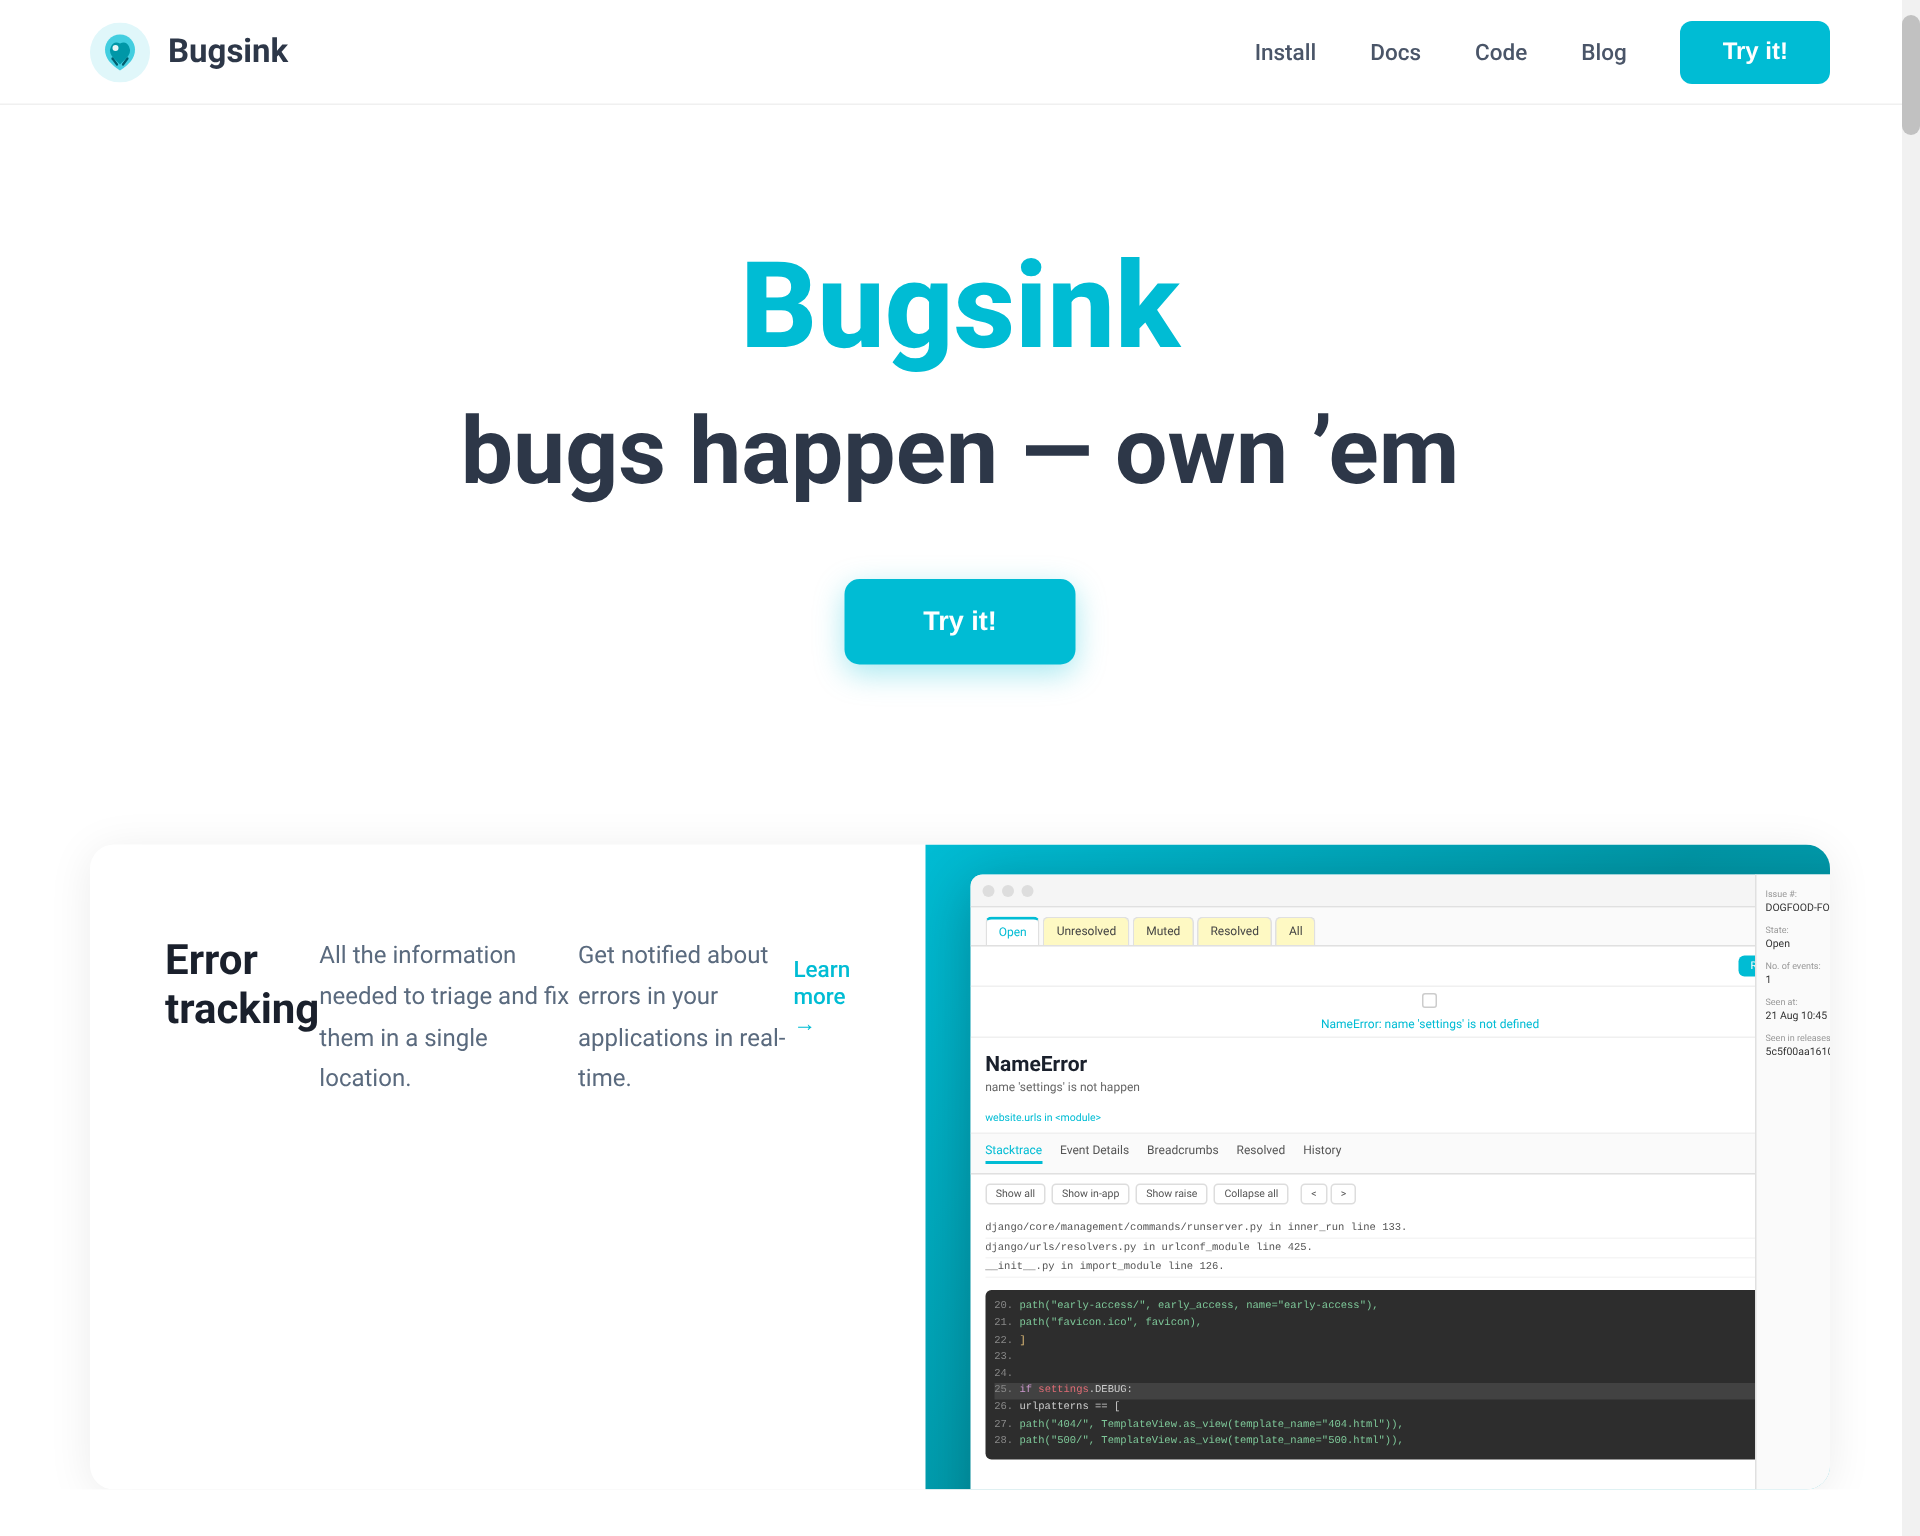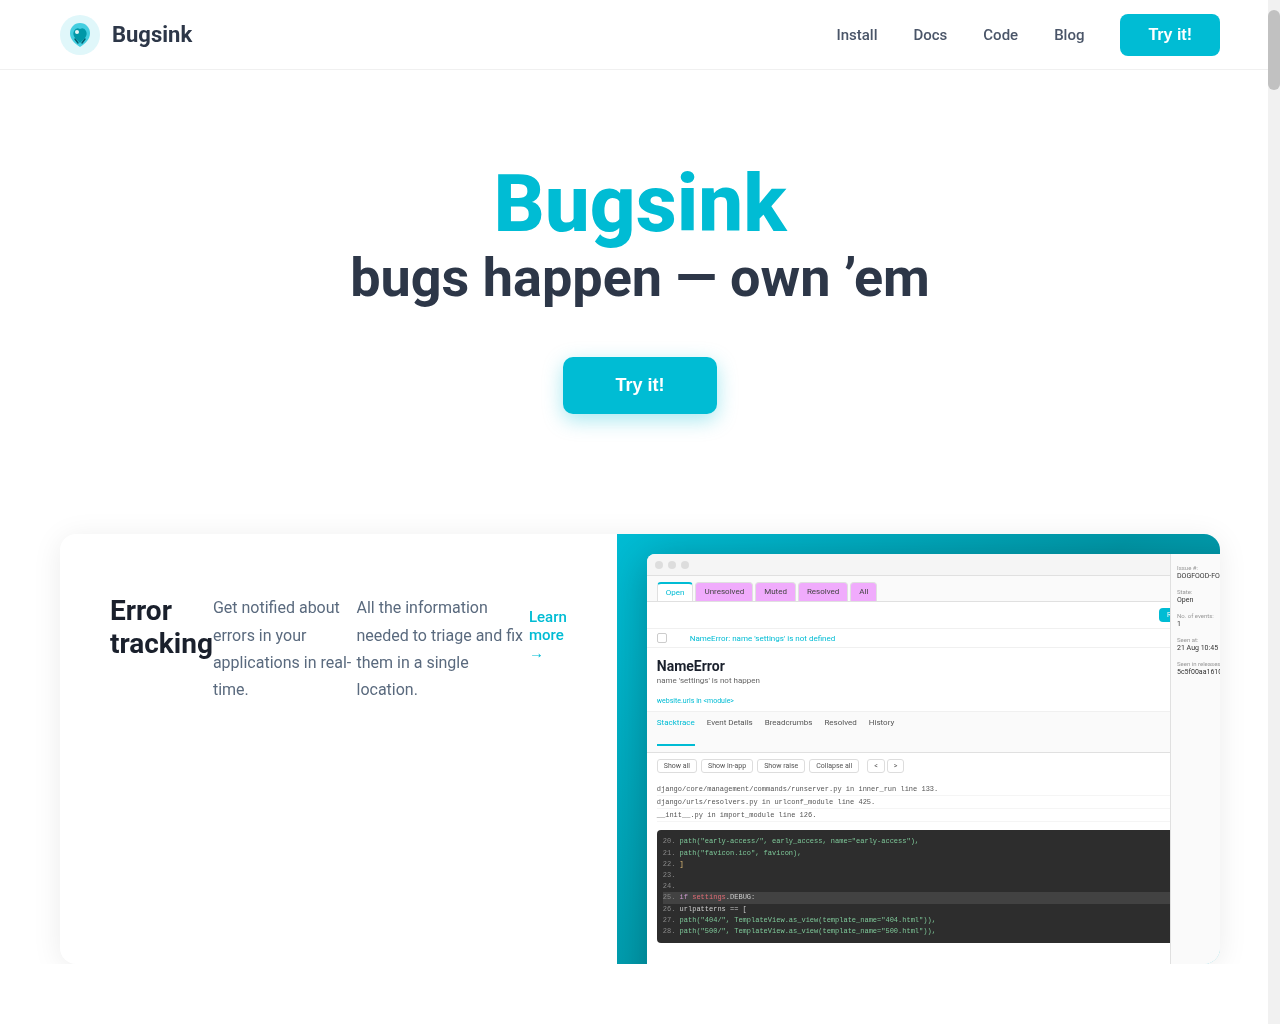--- a/index.html
+++ b/index.html
@@ -76,24 +76,24 @@
 
     .hero-title-brand {
       font-size: 80px;
       font-weight: 800;
       color: #00bcd4;
       display: block;
       line-height: 1.1;
     }
 
     .hero-subtitle {
-      font-size: 54px;
+      font-size: 62px;
       font-weight: 700;
       color: #2d3748;
-      margin-top: 0;
+      margin-top: 20px;
       line-height: 1.1;
     }
 
     .hero-cta {
       margin-top: 50px;
       display: inline-block;
       background: #00bcd4;
       color: #fff;
       border: none;
       border-radius: 10px;
@@ -189,21 +189,21 @@
       gap: 2px;
       padding: 6px 10px 0;
       border-bottom: 1px solid #e0e0e0;
       background: #fafafa;
     }
 
     .mock-tab {
       padding: 4px 8px;
       font-size: 8px;
       border-radius: 4px 4px 0 0;
-      background: #f0abfc;
+      background: #fef9c3;
       border: 1px solid #e0e0e0;
       border-bottom: none;
       color: #444;
     }
 
     .mock-tab.active {
       background: #fff;
       color: #00bcd4;
       border-top: 2px solid #00bcd4;
     }
@@ -251,21 +251,21 @@
       display: flex;
       gap: 12px;
       padding: 6px 10px;
       border-bottom: 1px solid #e0e0e0;
       background: #fafafa;
     }
 
     .mock-detail-tab {
       font-size: 8px;
       color: #555;
-      padding-bottom: 17px;
+      padding-bottom: 3px;
     }
 
     .mock-detail-tab.active {
       color: #00bcd4;
       border-bottom: 2px solid #00bcd4;
     }
 
     .mock-actions {
       display: flex;
       gap: 4px;
@@ -390,22 +390,22 @@
 
 <section class="hero">
   <span class="hero-title-brand">Bugsink</span>
   <h1 class="hero-subtitle">bugs happen — own ’em</h1>
   <button class="hero-cta">Try it!</button>
 </section>
 
 <div class="feature-section">
   <div class="feature-content">
     <h2 class="feature-title">Error tracking</h2>
+    <p class="feature-desc">All the information needed to triage and fix them in a single location.</p>
     <p class="feature-desc">Get notified about errors in your applications in real-time.</p>
-    <p class="feature-desc">All the information needed to triage and fix them in a single location.</p>
     <a class="feature-learn-more" href="#">Learn more →</a>
   </div>
 
   <div class="feature-screenshot">
 
     <div class="mock-browser">
       <div class="mock-browser-bar">
         <div class="mock-dot"></div>
         <div class="mock-dot"></div>
         <div class="mock-dot"></div>
@@ -419,21 +419,21 @@
             <div class="mock-tab">Unresolved</div>
             <div class="mock-tab">Muted</div>
             <div class="mock-tab">Resolved</div>
             <div class="mock-tab">All</div>
           </div>
 
           <div class="mock-toolbar">
             <div class="mock-resolve-btn">Resolved in next release</div>
           </div>
 
-          <div style="padding: 4px 10px; border-bottom: 1px solid #f0f0f0; display:flex; align-items:center; gap:23px;">
+          <div style="padding: 4px 10px; border-bottom: 1px solid #f0f0f0; display:flex; align-items:center; gap:6px;flex-direction:column;">
             <div style="width:10px; height:10px; border:1px solid #ccc; border-radius:2px;"></div>
             <div style="font-size:8px; color:#00bcd4;">NameError: name 'settings' is not defined</div>
           </div>
 
           <div class="mock-issue-header">
             <div class="mock-error-name">NameError</div>
             <div class="mock-error-desc">name 'settings' is not happen</div>
             <div class="mock-error-loc">website.urls in &lt;module&gt;</div>
           </div>
 

